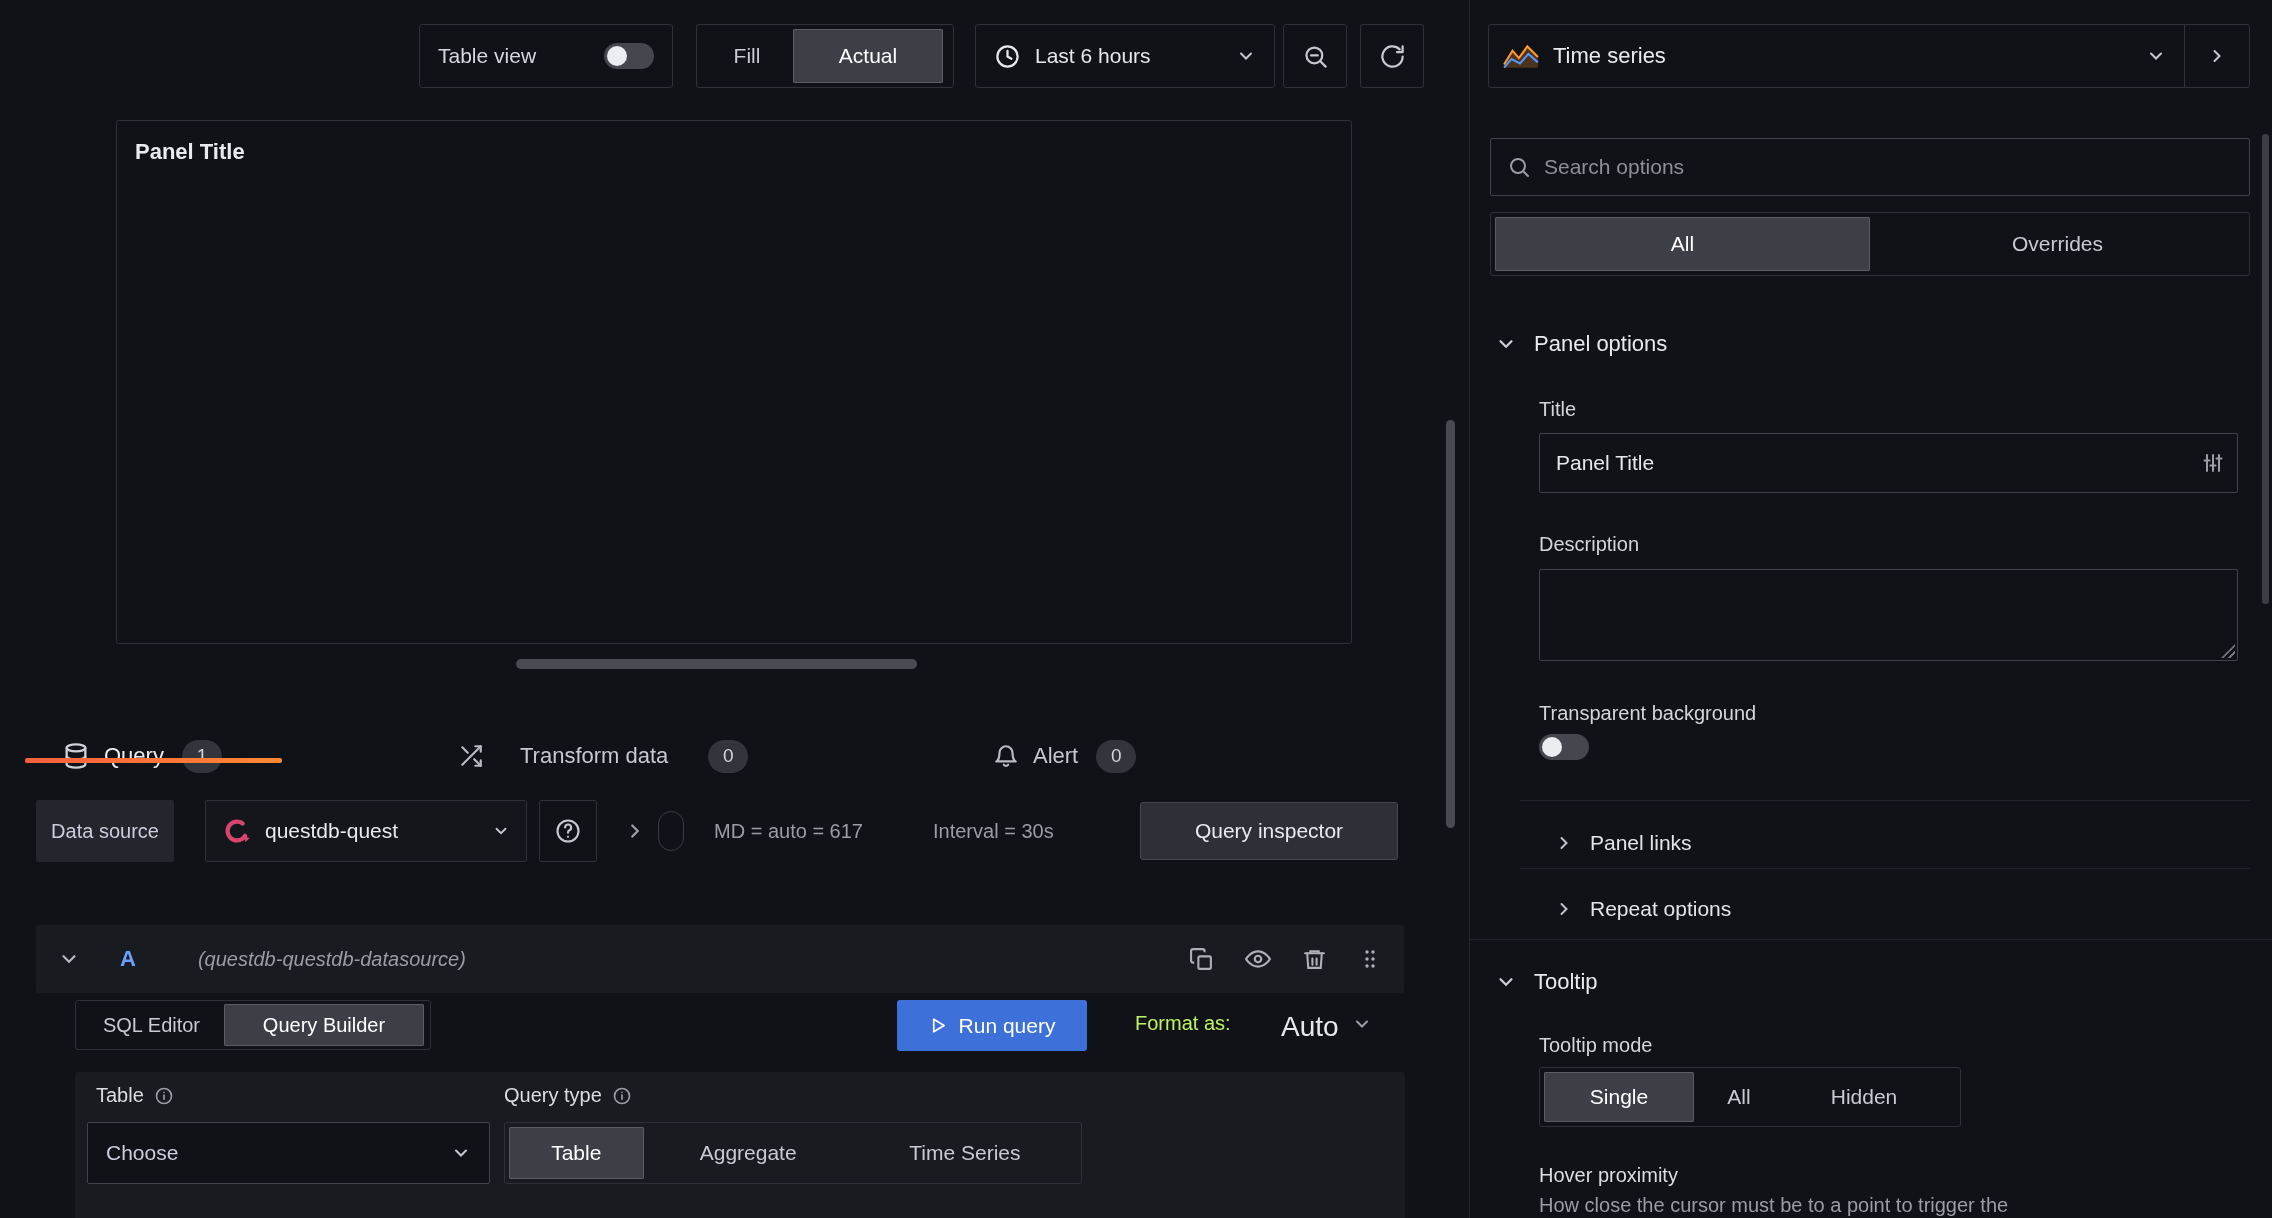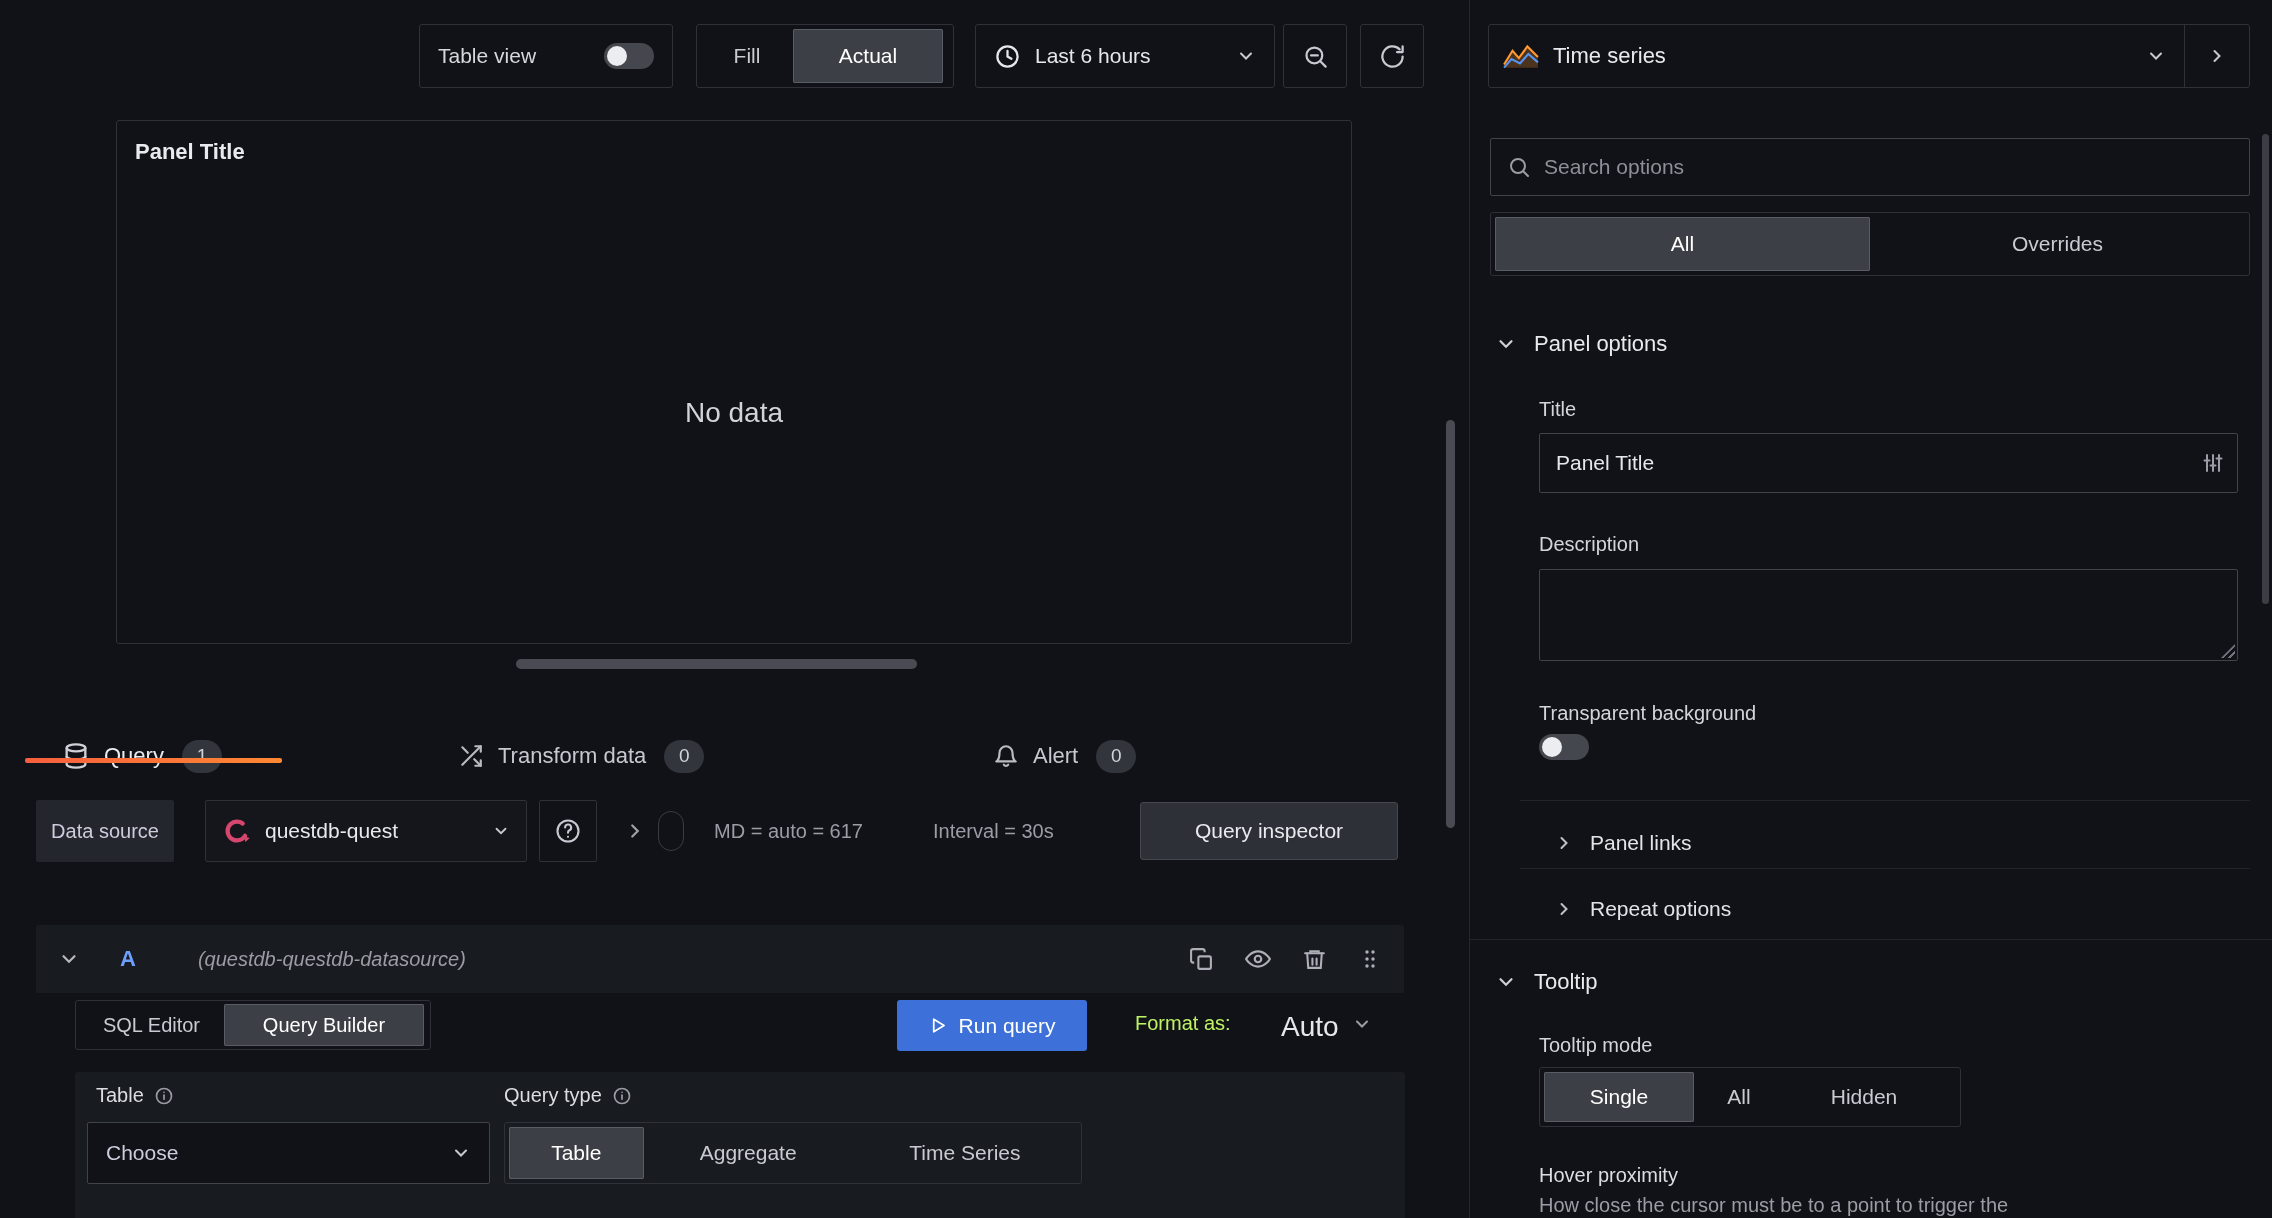--- a/index.html
+++ b/index.html
@@ -177,40 +177,39 @@
     <span>
       <svg width="27" height="27" viewBox="0 0 24 24" fill="none" stroke="currentColor" stroke-width="2" stroke-linecap="round" stroke-linejoin="round">
           <path d="M21 12a9 9 0 1 1-2.64-6.36"></path>
           <polyline points="21 3 21 8 16 8"></polyline>
         </svg>
     </span>
   </div>
 
   <div class="panel">
     <div class="panel-title">Panel Title</div>
-    <div class="no-data">No data</div>
   </div>
 
   <div class="hscroll"></div>
   <div class="vscroll-main"></div>
 
   <div class="tab active" style="left:62px;">
     <span class="ticon">
       <svg width="28" height="28" viewBox="0 0 24 24" fill="none" stroke="currentColor" stroke-width="2">
           <ellipse cx="12" cy="5" rx="8" ry="3"></ellipse>
           <path d="M4 5v14c0 1.66 3.58 3 8 3s8-1.34 8-3V5"></path>
           <path d="M4 12c0 1.66 3.58 3 8 3s8-1.34 8-3"></path>
         </svg>
     </span>
     <span class="tlabel">Query</span>
     <span class="badge">1</span>
   </div>
   <div class="tab-underline"></div>
 
-  <div class="tab" style="left:458px;">
+  <div class="tab" style="left:458px;gap:22px;">
     <span class="ticon" style="color:#b9bac2;">
       <svg width="26" height="26" viewBox="0 0 24 24" fill="none" stroke="currentColor" stroke-width="2" stroke-linecap="round" stroke-linejoin="round">
           <polyline points="16 3 21 3 21 8"></polyline>
           <line x1="4" y1="20" x2="21" y2="3"></line>
           <polyline points="21 16 21 21 16 21"></polyline>
           <line x1="15" y1="15" x2="21" y2="21"></line>
           <line x1="4" y1="4" x2="9" y2="9"></line>
         </svg>
     </span>
     <span class="tlabel">Transform data</span>

